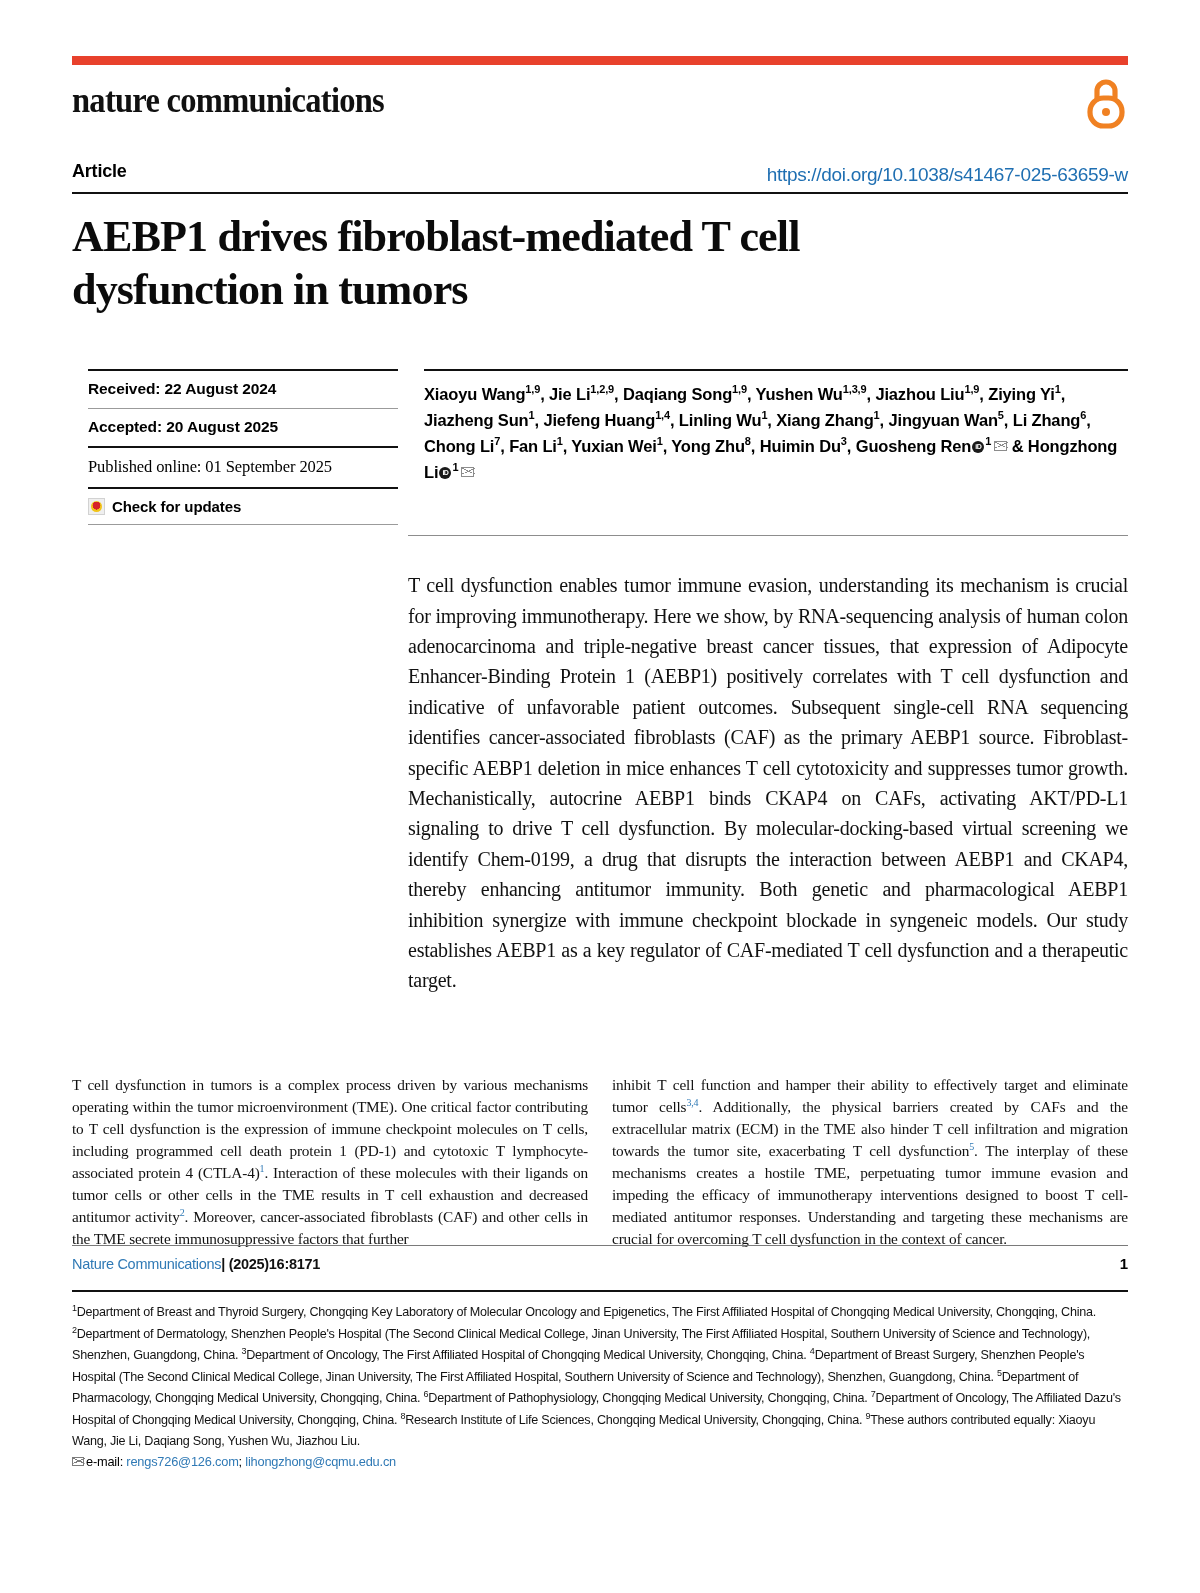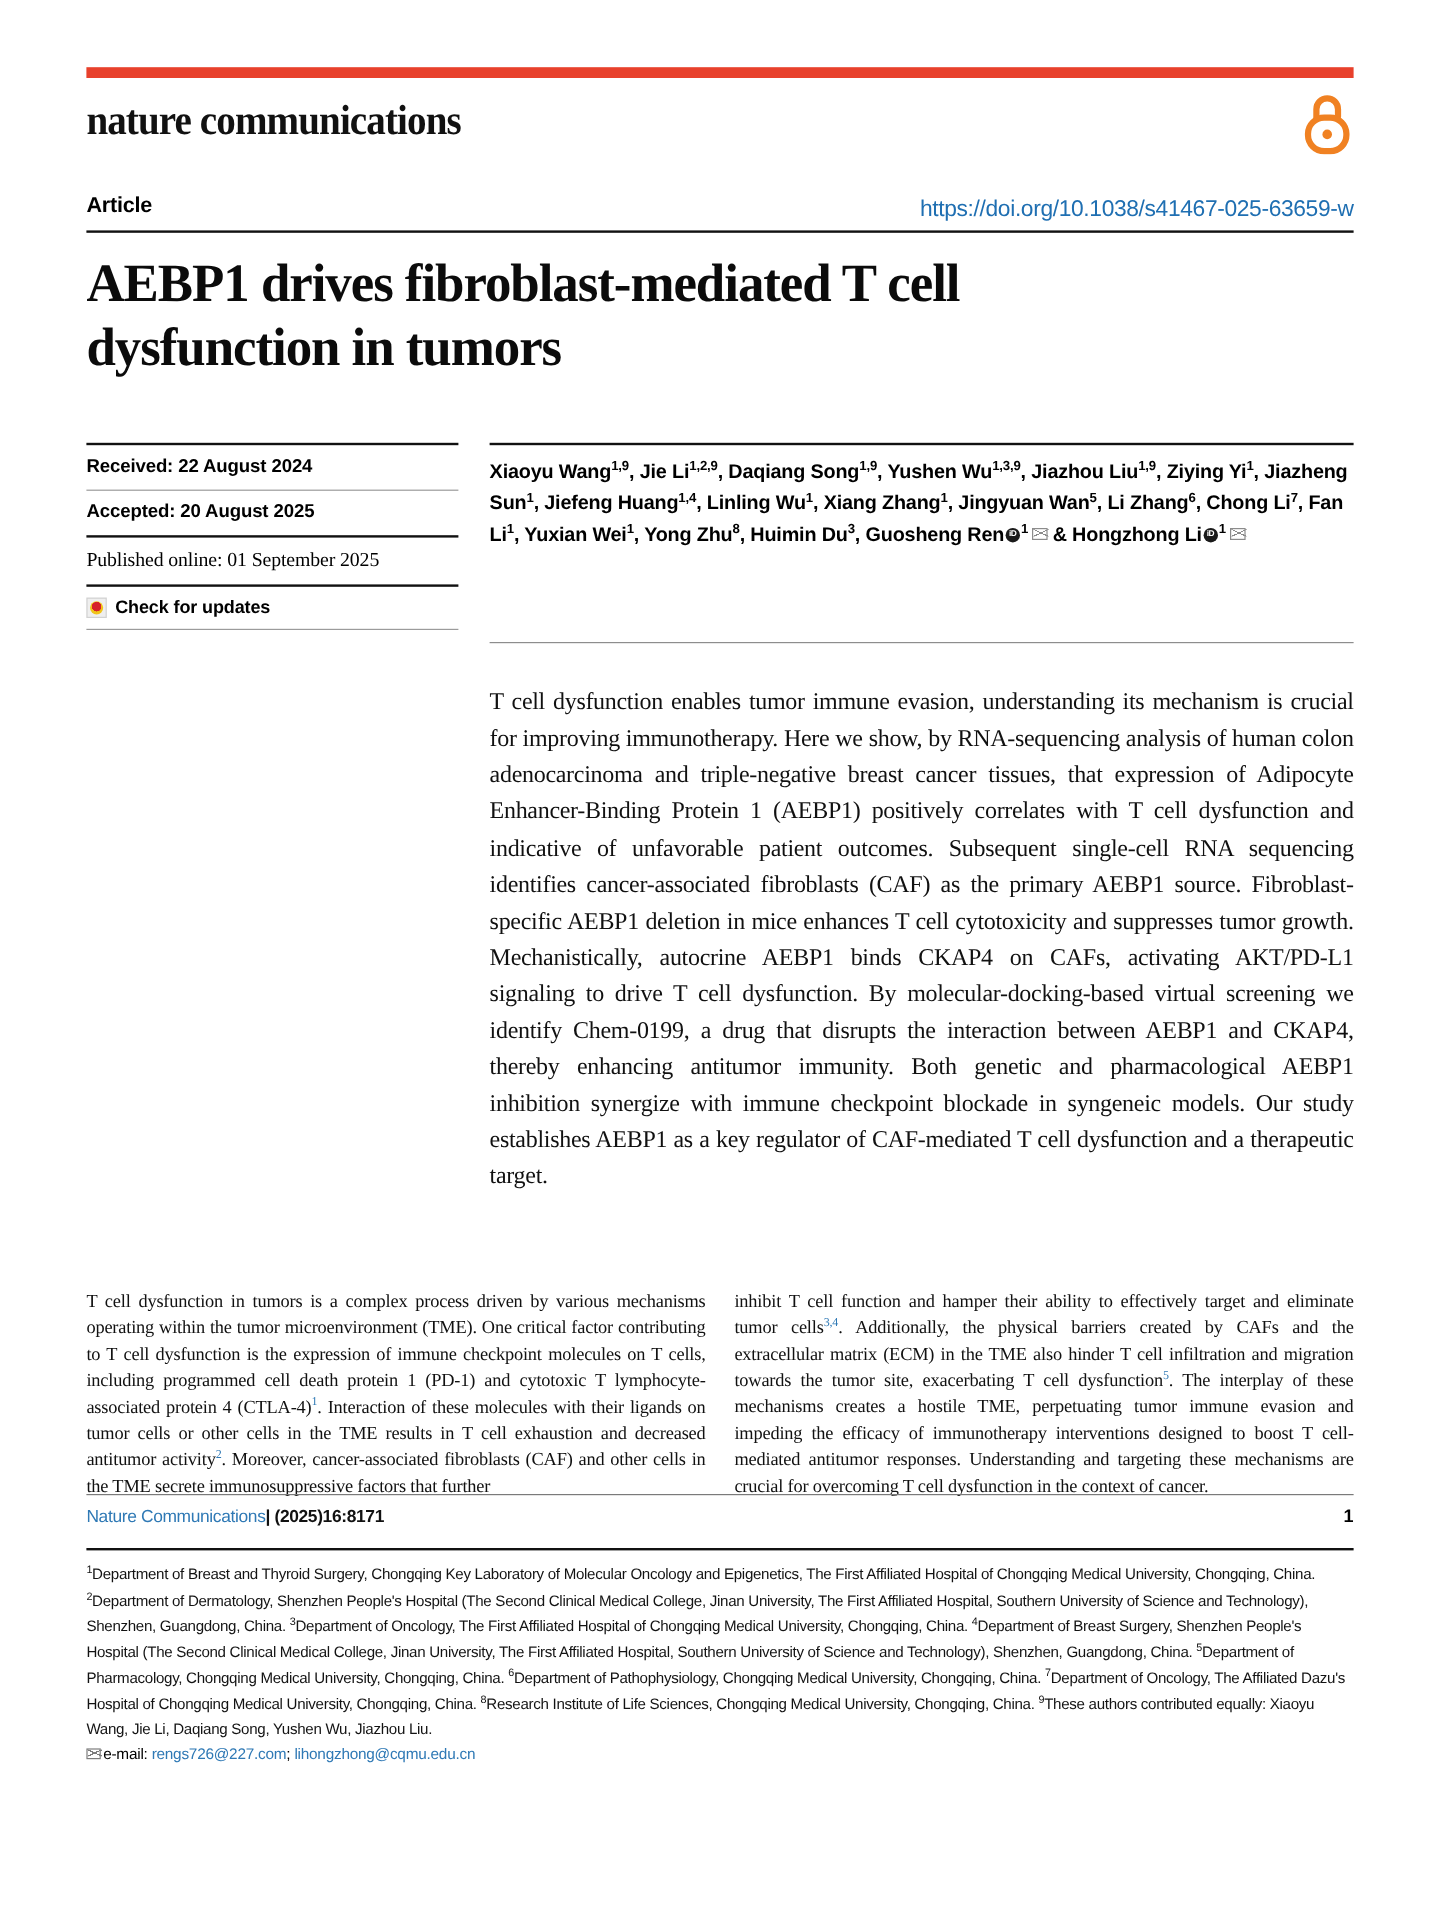--- a/index.html
+++ b/index.html
@@ -104,20 +104,21 @@
   .meta-wrap {
     display: flex;
     margin-top: 54px;
     width: 1056px;
   }
   .meta-col {
     width: 330px;
     flex: 0 0 330px;
     padding-right: 20px;
     box-sizing: border-box;
+    margin-left: 16px;
   }
   .meta-line-top   { border-top: 2px solid #111; }
   .meta-line-thin  { border-top: 1px solid #9b9b9b; }
   .meta-item {
     font-size: 15.5px;
     font-weight: 700;
     padding: 9px 0 10px 0;
     letter-spacing: -0.1px;
   }
   .meta-item.serif {
@@ -374,21 +375,21 @@
     <div class="body-col">
       <span>inhibit T cell function and hamper their ability to effectively target and eliminate tumor cells</span><sup>3,4</sup><span>. Additionally, the physical barriers created by CAFs and the extracellular matrix (ECM) in the TME also hinder T cell infiltration and migration towards the tumor site, exacerbating T cell dysfunction</span><sup>5</sup><span>. The interplay of these mechanisms creates a hostile TME, perpetuating tumor immune evasion and impeding the efficacy of immunotherapy interventions designed to boost T cell-mediated antitumor responses. Understanding and targeting these mechanisms are crucial for overcoming T cell dysfunction in the context of cancer.</span>
     </div>
   </div>
 
   <div class="affil-rule"></div>
   <div class="affiliations">
     <sup>1</sup><span>Department of Breast and Thyroid Surgery, Chongqing Key Laboratory of Molecular Oncology and Epigenetics, The First Affiliated Hospital of Chongqing Medical University, Chongqing, China. </span><sup>2</sup><span>Department of Dermatology, Shenzhen People's Hospital (The Second Clinical Medical College, Jinan University, The First Affiliated Hospital, Southern University of Science and Technology), Shenzhen, Guangdong, China. </span><sup>3</sup><span>Department of Oncology, The First Affiliated Hospital of Chongqing Medical University, Chongqing, China. </span><sup>4</sup><span>Department of Breast Surgery, Shenzhen People's Hospital (The Second Clinical Medical College, Jinan University, The First Affiliated Hospital, Southern University of Science and Technology), Shenzhen, Guangdong, China. </span><sup>5</sup><span>Department of Pharmacology, Chongqing Medical University, Chongqing, China. </span><sup>6</sup><span>Department of Pathophysiology, Chongqing Medical University, Chongqing, China. </span><sup>7</sup><span>Department of Oncology, The Affiliated Dazu's Hospital of Chongqing Medical University, Chongqing, China. </span><sup>8</sup><span>Research Institute of Life Sciences, Chongqing Medical University, Chongqing, China. </span><sup>9</sup><span>These authors contributed equally: Xiaoyu Wang, Jie Li, Daqiang Song, Yushen Wu, Jiazhou Liu.</span>
   </div>
   <div class="email-line">
-    <span class="env-small"></span><span>e-mail: </span><a href="#">rengs726@227.com</a><span>; </span><a href="#">lihongzhong@cqmu.edu.cn</a>
+    <span class="env-small"></span><span>e-mail: </span><a href="#">rengs726@126.com</a><span>; </span><a href="#">lihongzhong@cqmu.edu.cn</a>
   </div>
 
   <div class="footer">
     <div class="footer-rule"></div>
     <div class="footer-row">
       <div class="footer-left">
         <span class="footer-journal">Nature Communications</span><span class="footer-cite">| (2025)16:8171</span>
       </div>
       <div class="footer-page">1</div>
     </div>

